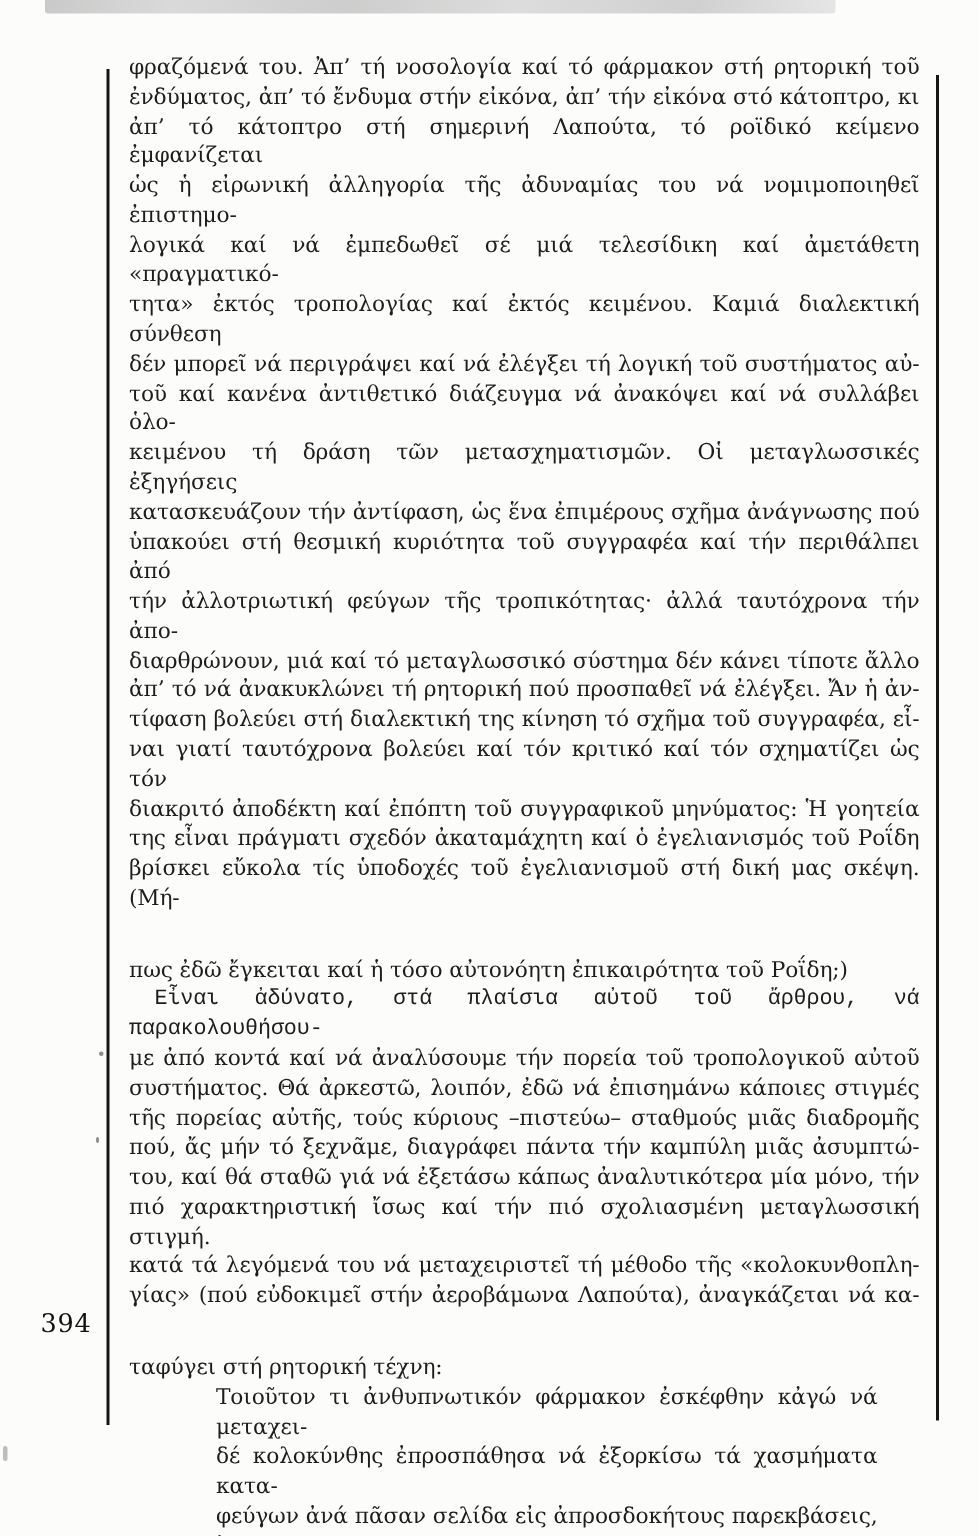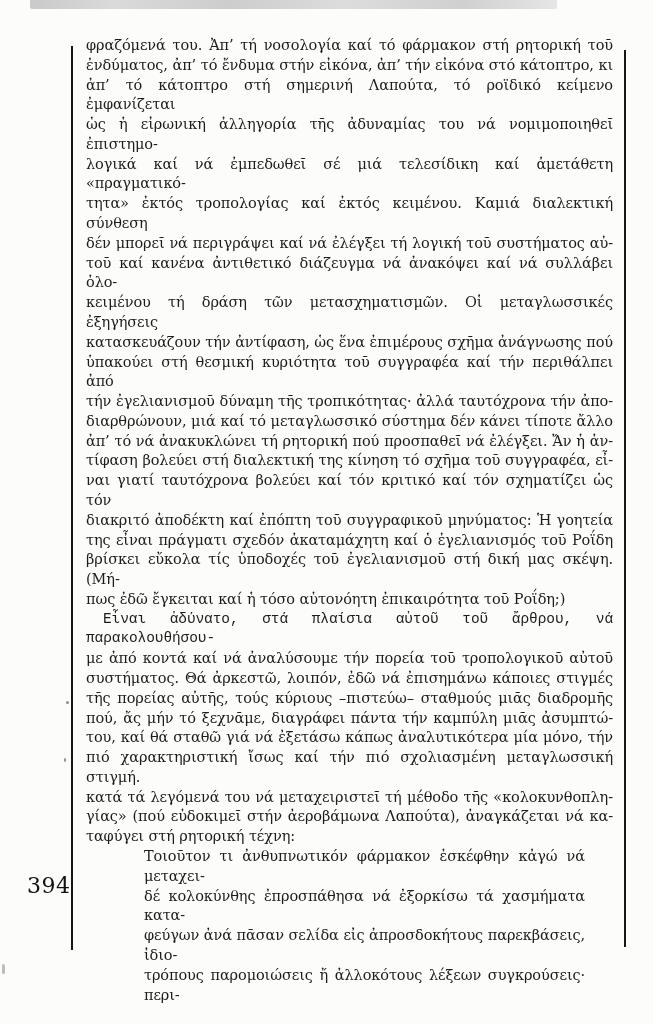--- a/index.html
+++ b/index.html
@@ -13,29 +13,29 @@
   .scan-band {
     position:absolute; left:30px; top:0; width:527px; height:9px;
     background:linear-gradient(90deg,#c4c4c4 0%,#d6d6d6 16%,#c8c8c8 38%,#d9d9d9 60%,#cbcbcb 82%,#e3e3e3 100%);
     border-radius:0 0 2px 2px; opacity:.9;
   }
   .rule { background:#161616; position:absolute; }
   .rule-left  { left:71px;  top:46px; width:2px; height:904px; }
   .rule-right { left:624px; top:50px; width:2px; height:897px; }
   .page-number {
     position:absolute; left:27px; top:873px;
-    font-size:22px; letter-spacing:.5px; color:#121212;
+    font-size:17px; letter-spacing:.5px; color:#121212;
   }
   .text-block {
     position:absolute; left:86px; top:36px; width:527px;
     font-size:14.5px; line-height:19.78px; letter-spacing:-.1px;
     text-rendering:optimizeLegibility;
   }
   .tline { text-align:justify; text-align-last:justify; }
-  .tline.last { text-align-last:left; }
+  .tline.last { text-align-last:left;margin-top:28px; }
   .para.indented .tline:first-child { text-indent:17px;font-family:Liberation Mono, monospace; }
   .para.quote { margin-left:58px; margin-right:28px; }
   .speck { position:absolute; background:#8d8d8d; border-radius:50%; }
   .speck-1 { left:66px; top:701px; width:3px; height:3px; }
   .speck-2 { left:64px; top:758px; width:2px; height:4px; }
   .speck-3 { left:2px;  top:964px; width:3px; height:10px; background:#bdbdbd; border-radius:2px; }
 </style>
 </head>
 <body>
 
@@ -55,21 +55,21 @@
         <div class="tline">ἐνδύματος, ἀπ’ τό ἔνδυμα στήν εἰκόνα, ἀπ’ τήν εἰκόνα στό κάτοπτρο, κι</div>
         <div class="tline">ἀπ’ τό κάτοπτρο στή σημερινή Λαπούτα, τό ροϊδικό κείμενο ἐμφανίζεται</div>
         <div class="tline">ὡς ἡ εἰρωνική ἀλληγορία τῆς ἀδυναμίας του νά νομιμοποιηθεῖ ἐπιστημο-</div>
         <div class="tline">λογικά καί νά ἐμπεδωθεῖ σέ μιά τελεσίδικη καί ἀμετάθετη «πραγματικό-</div>
         <div class="tline">τητα» ἐκτός τροπολογίας καί ἐκτός κειμένου. Καμιά διαλεκτική σύνθεση</div>
         <div class="tline">δέν μπορεῖ νά περιγράψει καί νά ἐλέγξει τή λογική τοῦ συστήματος αὐ-</div>
         <div class="tline">τοῦ καί κανένα ἀντιθετικό διάζευγμα νά ἀνακόψει καί νά συλλάβει ὁλο-</div>
         <div class="tline">κειμένου τή δράση τῶν μετασχηματισμῶν. Οἱ μεταγλωσσικές ἐξηγήσεις</div>
         <div class="tline">κατασκευάζουν τήν ἀντίφαση, ὡς ἕνα ἐπιμέρους σχῆμα ἀνάγνωσης πού</div>
         <div class="tline">ὑπακούει στή θεσμική κυριότητα τοῦ συγγραφέα καί τήν περιθάλπει ἀπό</div>
-        <div class="tline">τήν ἐγελιανισμοῦ δύναμη τῆς τροπικότητας· ἀλλά ταυτόχρονα τήν ἀπο-</div>
+        <div class="tline">τήν ἀλλοτριωτική φεύγων τῆς τροπικότητας· ἀλλά ταυτόχρονα τήν ἀπο-</div>
         <div class="tline">διαρθρώνουν, μιά καί τό μεταγλωσσικό σύστημα δέν κάνει τίποτε ἄλλο</div>
         <div class="tline">ἀπ’ τό νά ἀνακυκλώνει τή ρητορική πού προσπαθεῖ νά ἐλέγξει. Ἄν ἡ ἀν-</div>
         <div class="tline">τίφαση βολεύει στή διαλεκτική της κίνηση τό σχῆμα τοῦ συγγραφέα, εἶ-</div>
         <div class="tline">ναι γιατί ταυτόχρονα βολεύει καί τόν κριτικό καί τόν σχηματίζει ὡς τόν</div>
         <div class="tline">διακριτό ἀποδέκτη καί ἐπόπτη τοῦ συγγραφικοῦ μηνύματος: Ἡ γοητεία</div>
         <div class="tline">της εἶναι πράγματι σχεδόν ἀκαταμάχητη καί ὁ ἐγελιανισμός τοῦ Ροΐδη</div>
         <div class="tline">βρίσκει εὔκολα τίς ὑποδοχές τοῦ ἐγελιανισμοῦ στή δική μας σκέψη. (Μή-</div>
         <div class="tline last">πως ἐδῶ ἔγκειται καί ἡ τόσο αὐτονόητη ἐπικαιρότητα τοῦ Ροΐδη;)</div>
       </div>
     <div class="para indented">

